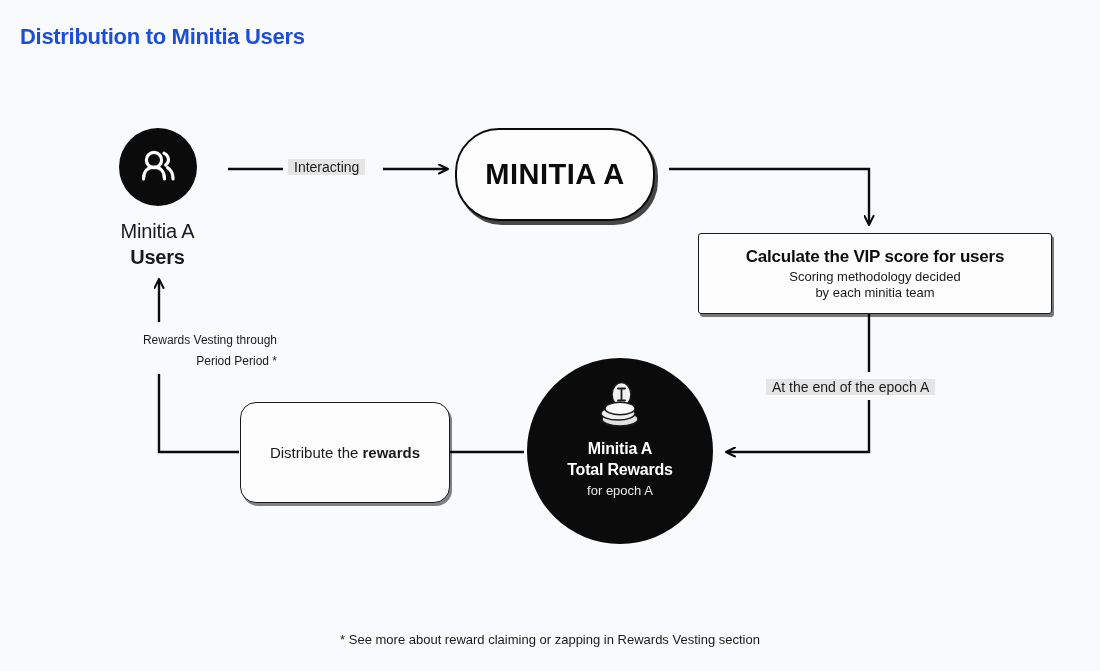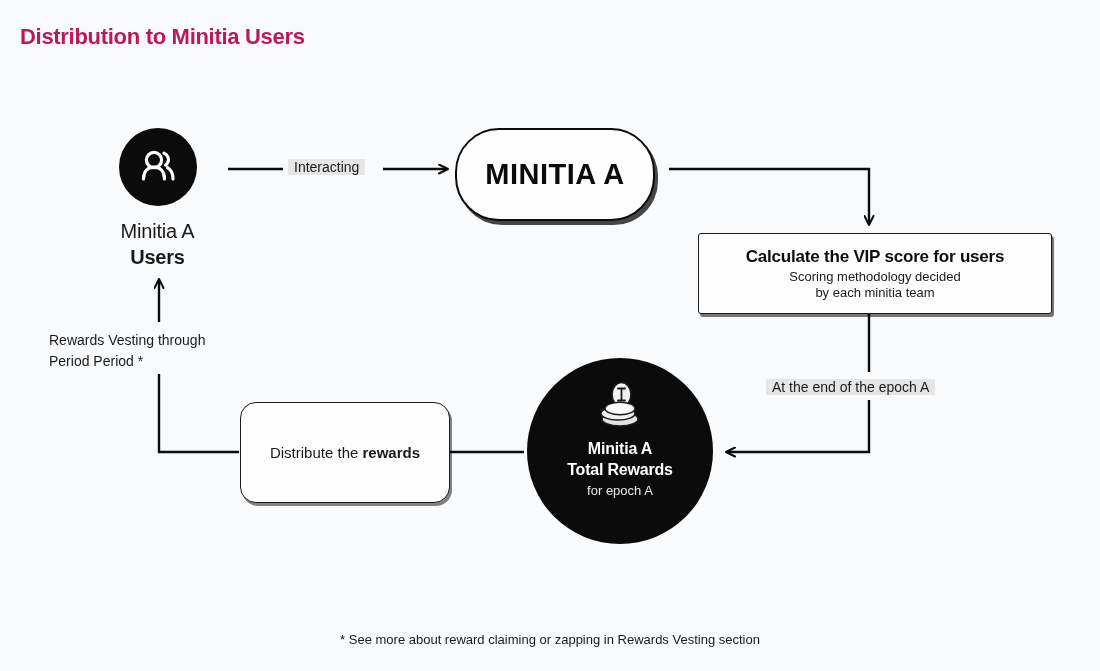--- a/index.html
+++ b/index.html
@@ -10,21 +10,21 @@
     color:#141414;
     overflow:hidden;
     position:relative;
   }
   #stage{position:absolute;inset:0;}
 
   
   .page-title{
     position:absolute;left:20px;top:24px;
     font-size:22px;font-weight:bold;letter-spacing:-0.3px;
-    color:#be185d;
+    color:#1d4ed8;
   }
 
   
   #wires{position:absolute;left:0;top:0;width:1100px;height:671px;}
 
   
   .users-node{
     position:absolute;left:85px;top:128px;width:145px;
     text-align:center;
   }
@@ -96,21 +96,21 @@
 
   
   .edge-label{
     position:absolute;font-size:14px;color:#1a1a1a;
     background:#e5e5e5;padding:0 6px;white-space:nowrap;
   }
   .lbl-interacting{left:288px;top:159px;}
   .lbl-epoch{left:766px;top:379px;}
   .lbl-vesting{
     position:absolute;left:45px;top:328px;width:228px;
-    text-align:left;font-size:14px;line-height:21px;color:#1a1a1a;
+    text-align:right;font-size:12px;line-height:21px;color:#1a1a1a;
     background:#F9FAFC;padding:2px 4px;
   }
 
   
   .footnote{
     position:absolute;left:0;top:632px;width:1100px;
     text-align:center;font-size:13px;color:#1a1a1a;
   }
 </style>
 </head>

